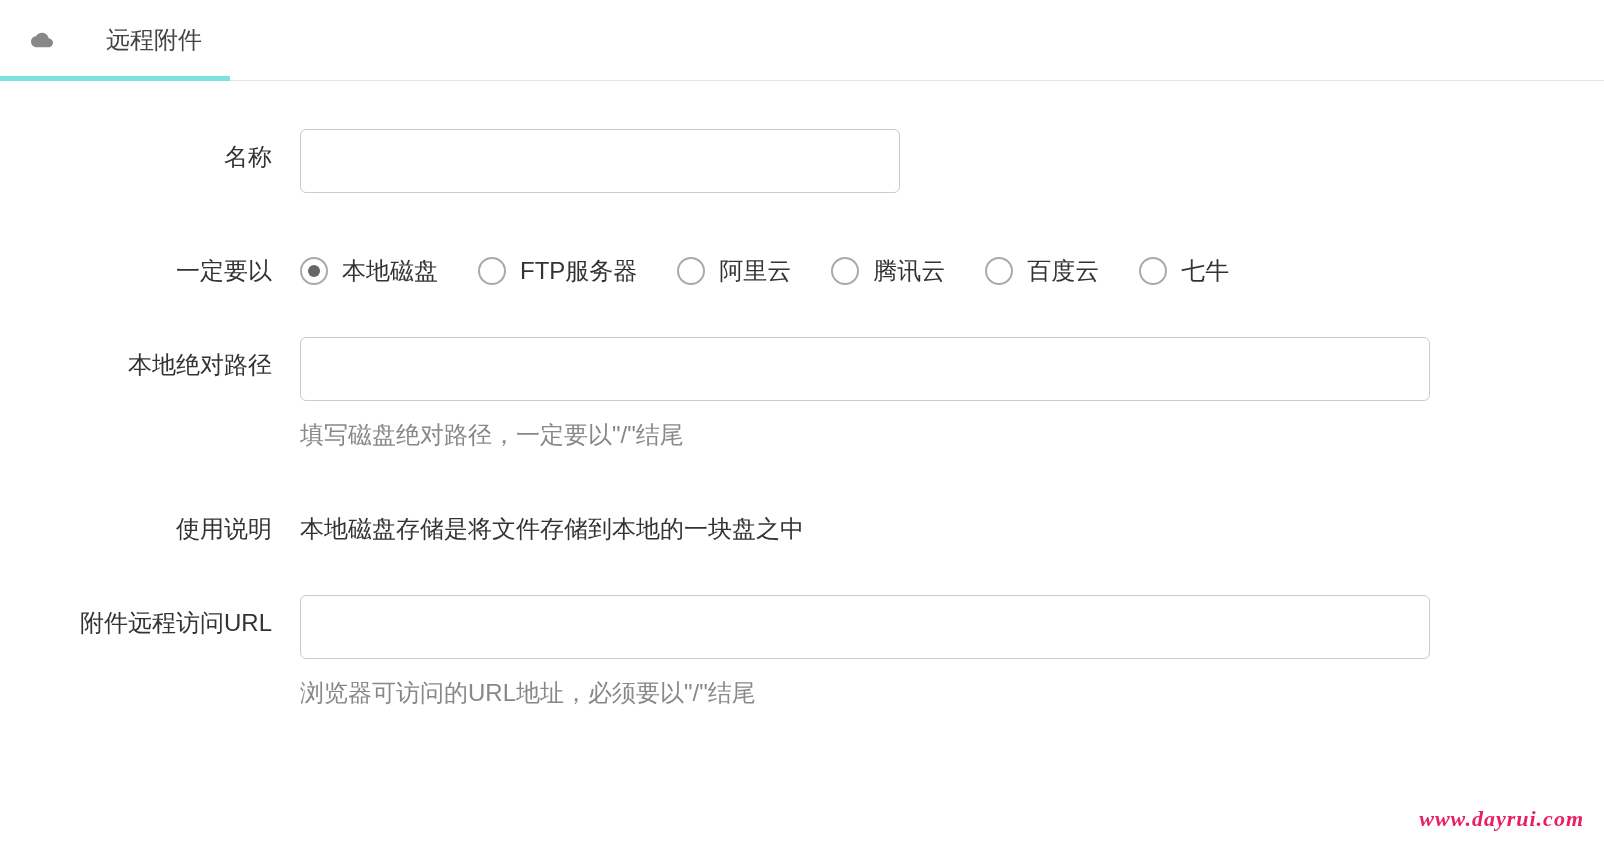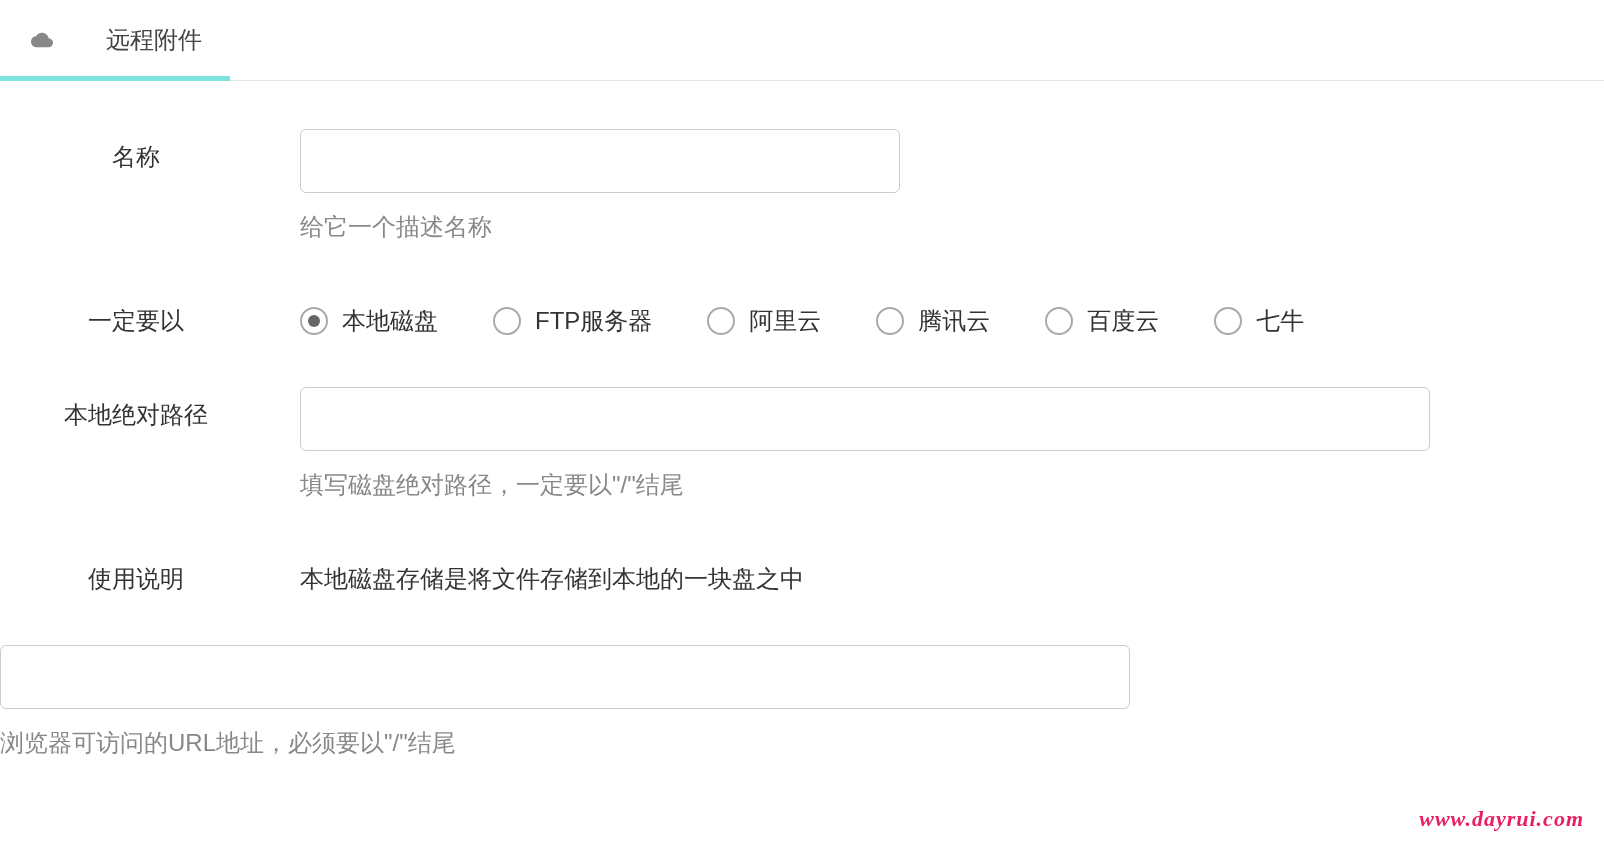--- a/index.html
+++ b/index.html
@@ -49,21 +49,21 @@
     .form-container {
       padding: 48px 0 0 0;
     }
     .form-row {
       display: flex;
       align-items: flex-start;
       margin-bottom: 50px;
     }
     .form-label {
       width: 300px;
-      text-align: center;
+      text-align: right;
       padding-right: 28px;
       padding-top: 12px;
       font-size: 24px;
       color: #333333;
     }
     .form-control {
       flex: 1;
       padding-right: 30px;
     }
     .text-input {
@@ -78,21 +78,21 @@
     .full-width {
       width: 1130px;
     }
     .help-text {
       margin-top: 18px;
       font-size: 24px;
       color: #888888;
     }
     .radio-group {
       display: flex;
-      gap: 55px;
+      gap: 40px;
       align-items: center;
       padding-top: 12px;
     }
     .radio-item {
       display: flex;
       align-items: center;
       cursor: pointer;
     }
     .radio-circle {
       width: 28px;
@@ -143,21 +143,20 @@
     <span class="tab-label">远程附件</span>
   </div>
 </div>
 
 <div class="form-container">
 
   <div class="form-row">
     <div class="form-label">名称</div>
     <div class="form-control">
       <input type="text" class="text-input" value="" style="">
-      <div class="help-text">给它一个描述名称</div>
     </div>
   </div>
 
   <div class="form-row">
     <div class="form-label">一定要以</div>
     <div class="form-control">
       <div class="radio-group">
         <label class="radio-item selected">
           <span class="radio-circle">
               <span class="radio-dot"></span>
@@ -207,20 +206,21 @@
   </div>
 
   <div class="form-row">
     <div class="form-label">使用说明</div>
     <div class="form-control">
       <div class="static-text">本地磁盘存储是将文件存储到本地的一块盘之中</div>
     </div>
   </div>
 
   <div class="form-row">
+    <div class="form-label">附件远程访问URL</div>
     <div class="form-control">
       <input type="text" class="text-input full-width" value="" style="">
       <div class="help-text">浏览器可访问的URL地址，必须要以"/"结尾</div>
     </div>
   </div>
 
 </div>
 
 <div class="watermark">www.dayrui.com</div>
 

